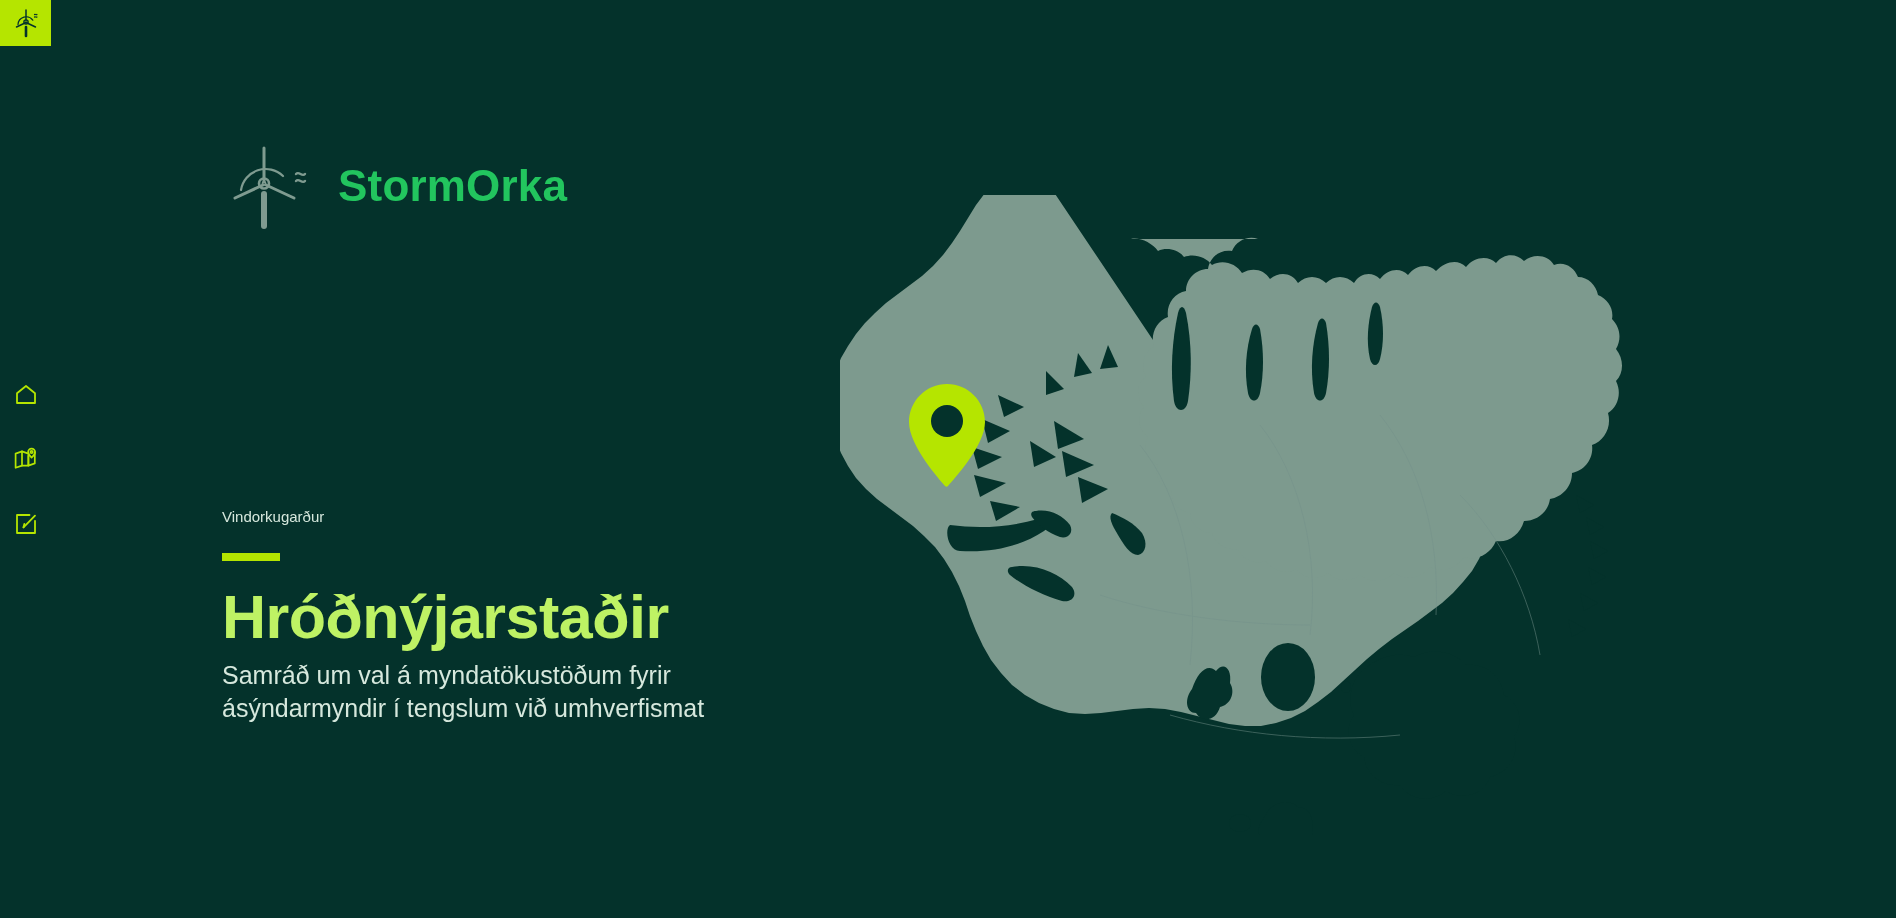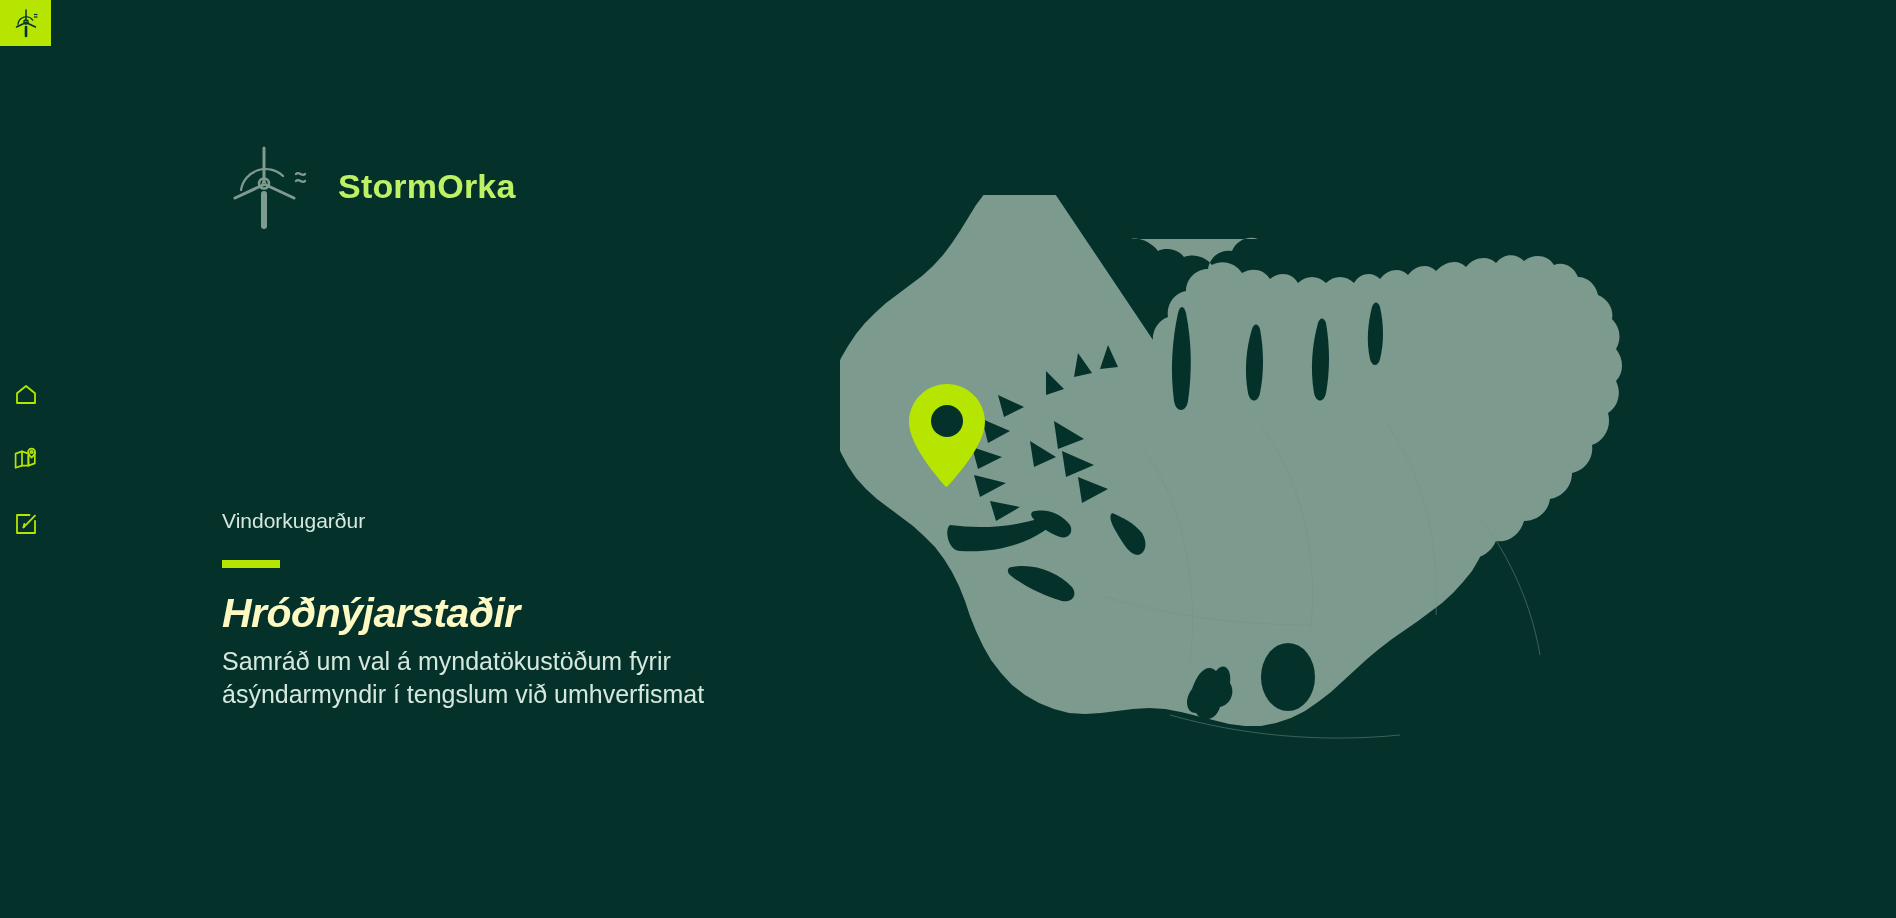--- a/index.html
+++ b/index.html
@@ -61,56 +61,55 @@
     position: absolute;
     left: 222px;
     top: 138px;
     display: flex;
     align-items: center;
     gap: 20px;
     z-index: 20;
   }
   .logo-mark { width: 96px; height: 96px; display: block; }
   .logo-word {
-    color: #bef264;
-    font-size: 34px;
+    color: #22c55e;
+    font-size: 44px;
     font-weight: bold;
     letter-spacing: 0.2px;
     white-space: nowrap;
   }
 
   
   .hero {
     position: absolute;
     left: 222px;
     top: 508px;
     width: 620px;
     z-index: 20;
   }
   .hero-eyebrow {
     color: #d6e8dd;
-    font-size: 21px;
+    font-size: 15px;
     line-height: 1.2;
     margin: 0;
   }
   .hero-rule {
     width: 58px;
     height: 8px;
     background: #b5e500;
     margin: 27px 0 24px 0;
   }
   .hero-title {
-    color: #fef9c3;
-    font-size: 41px;
+    color: #bef264;
+    font-size: 61px;
     font-weight: bold;
     line-height: 1.05;
     letter-spacing: -0.5px;
     margin: 0 0 10px 0;
     white-space: nowrap;
-    font-style: italic;
   }
   .hero-sub {
     color: #d6e8dd;
     font-size: 25px;
     line-height: 1.32;
     margin: 0;
     max-width: 530px;
   }
 
   

